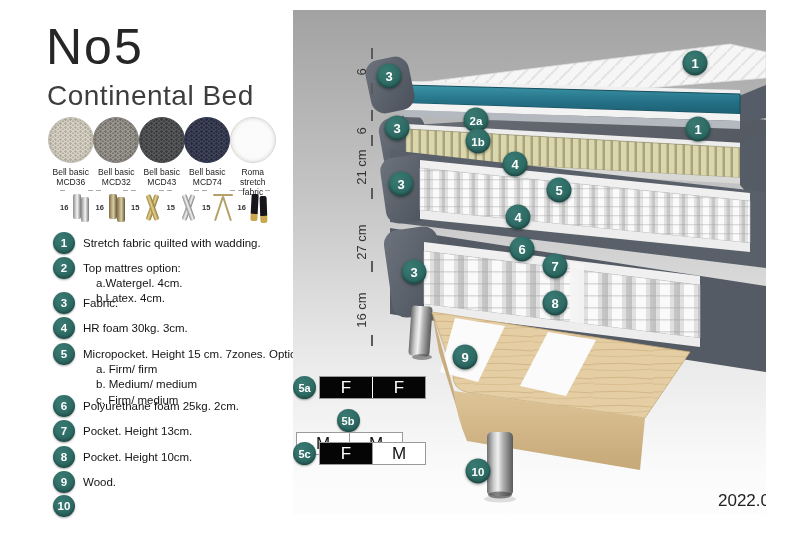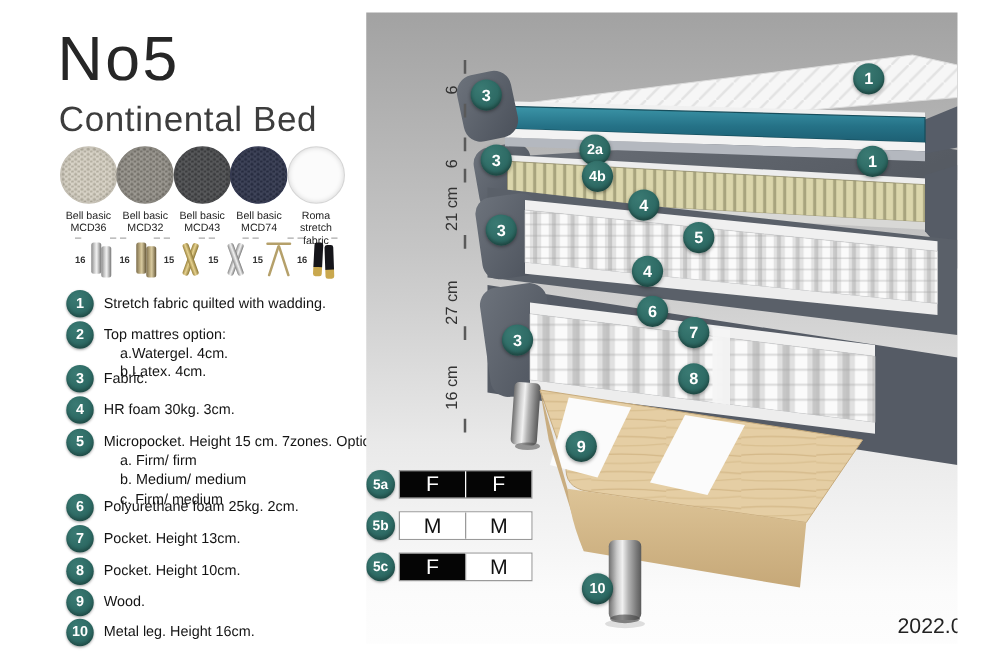--- a/index.html
+++ b/index.html
@@ -213,23 +213,20 @@
           </div>
         </div>
         <div class="feature" style="top: 475px;">
           <div class="badge">9</div>
           <div class="feature-text">
             <div>Wood.</div>
           </div>
         </div>
         <div class="feature" style="top: 499px;">
           <div class="badge">10</div>
-          <div class="feature-text">
-            <div>Metal leg. Height 16cm.</div>
-          </div>
         </div>
       </div>
   </div>
 
   <div id="diagram-panel">
 
     <svg id="bed-svg" width="473" height="505" viewBox="0 0 473 505">
       <defs>
         <linearGradient id="gTeal" x1="0" y1="0" x2="0" y2="1">
           <stop offset="0" stop-color="#3c95a8"></stop>
@@ -357,42 +354,42 @@
         <div class="ruler-tick" style="left: 78px; top: 125px;"></div>
         <div class="ruler-tick" style="left: 78px; top: 178px;"></div>
         <div class="ruler-tick" style="left: 78px; top: 251px;"></div>
         <div class="ruler-tick" style="left: 78px; top: 325px;"></div>
       </div>
     <div id="callouts">
         <div class="callout" style="left: 96px; top: 66px;">3</div>
         <div class="callout small-text" style="left: 183px; top: 78px; margin-top: 32px;">2a</div>
         <div class="callout" style="left: 402px; top: 53px;">1</div>
         <div class="callout" style="left: 104px; top: 118px;">3</div>
-        <div class="callout small-text" style="left: 185px; top: 131px;">4b</div>
+        <div class="callout small-text" style="left: 185px; top: 131px;">1b</div>
         <div class="callout" style="left: 405px; top: 119px;">1</div>
         <div class="callout" style="left: 222px; top: 154px;">4</div>
         <div class="callout" style="left: 266px; top: 180px;">5</div>
         <div class="callout" style="left: 108px; top: 174px;">3</div>
         <div class="callout" style="left: 225px; top: 207px;">4</div>
         <div class="callout" style="left: 229px; top: 239px;">6</div>
         <div class="callout" style="left: 262px; top: 256px;">7</div>
         <div class="callout" style="left: 121px; top: 262px;">3</div>
         <div class="callout" style="left: 262px; top: 293px;">8</div>
         <div class="callout" style="left: 172px; top: 347px;">9</div>
         <div class="callout small-text" style="left: 185px; top: 461px;">10</div>
       </div>
     <div id="firmness">
         <div class="firm-row" style="left: 0px; top: 366px;">
           <div class="firm-badge">5a</div>
           <div class="firm-table">
             <div class="firm-cell dark">F</div>
             <div class="firm-cell dark">F</div>
           </div>
         </div>
-        <div class="firm-row" style="left: 0px; top: 399px;">
+        <div class="firm-row" style="left: 0px; top: 399px; flex-direction: column;">
           <div class="firm-badge">5b</div>
           <div class="firm-table">
             <div class="firm-cell light">M</div>
             <div class="firm-cell light">M</div>
           </div>
         </div>
         <div class="firm-row" style="left: 0px; top: 432px;">
           <div class="firm-badge">5c</div>
           <div class="firm-table">
             <div class="firm-cell dark">F</div>

